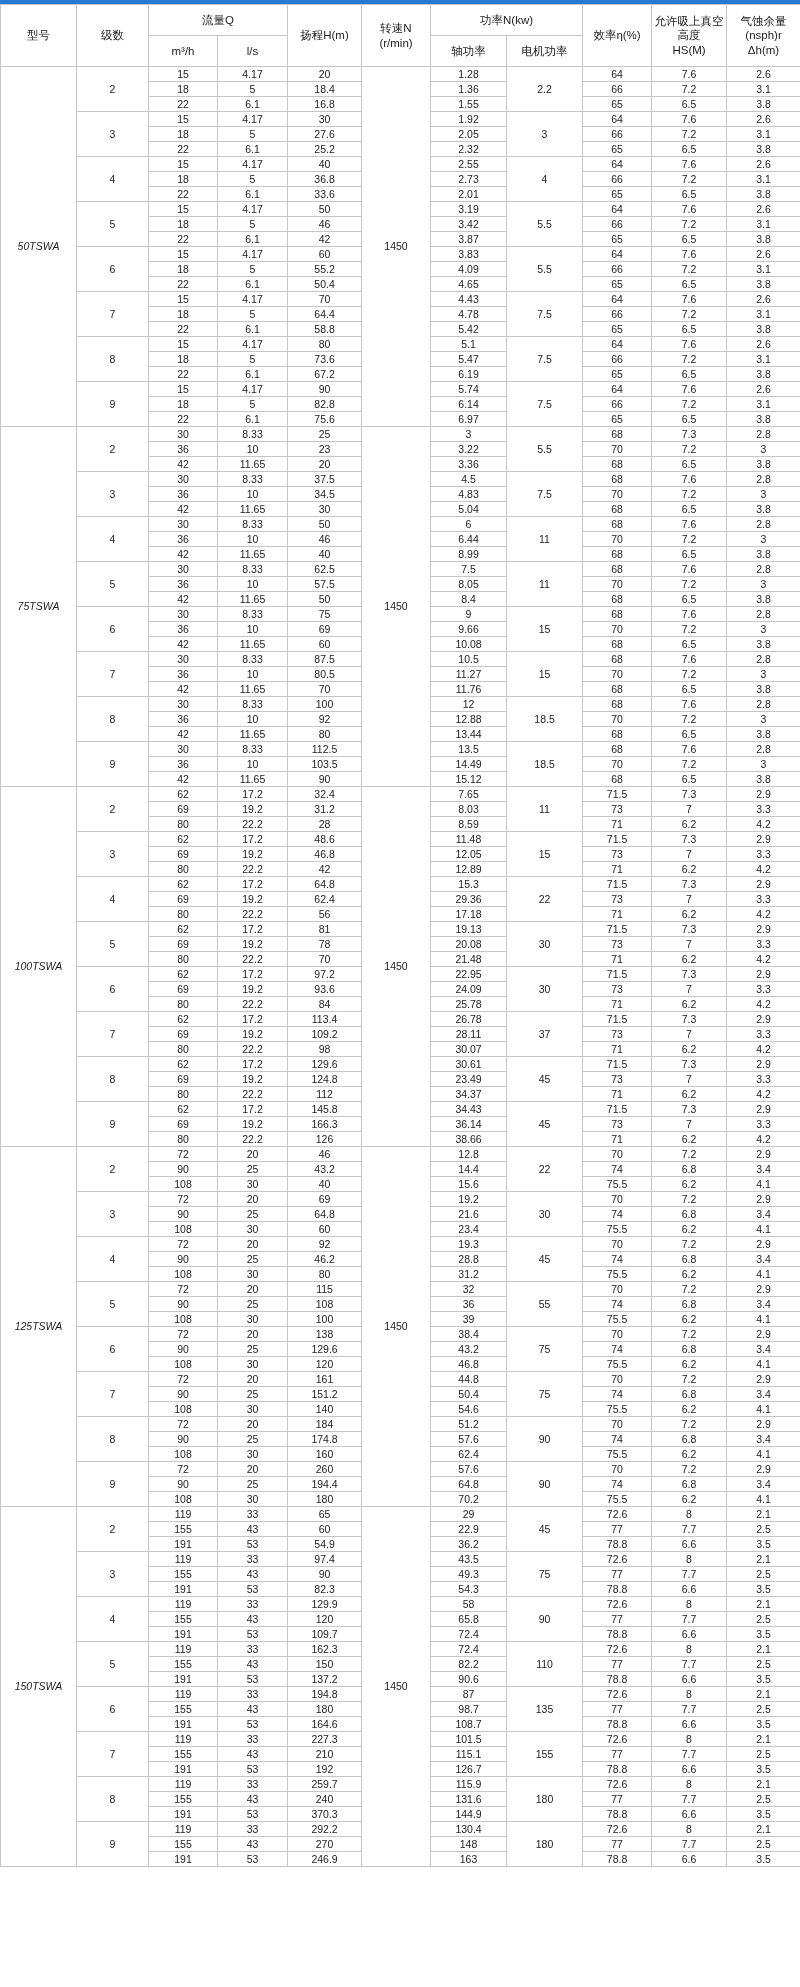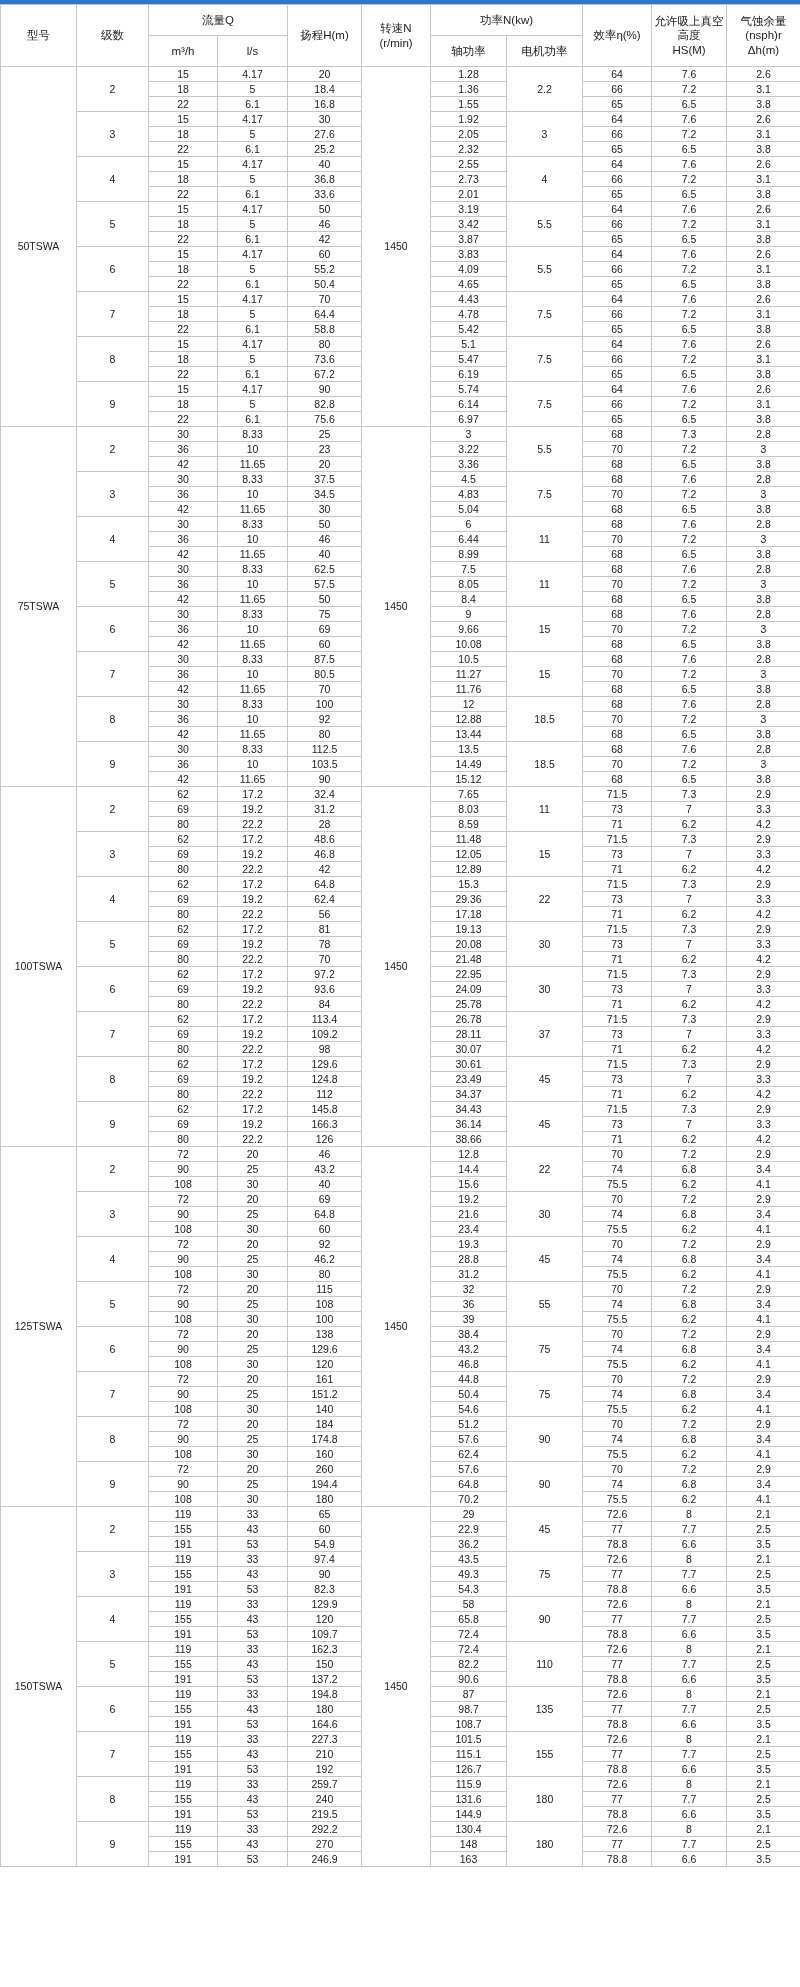--- a/index.html
+++ b/index.html
@@ -26,21 +26,21 @@
     white-space: pre-line;
     height: 31px;
     background: #ffffff;
   }
   .spec-table tbody td {
     font-size: 10.5px;
     height: 15px;
     line-height: 1;
     background: #ffffff;
   }
-  td.model-cell { font-size: 11px; }
+  td.model-cell { font-size: 11px; font-style: italic; }
 </style>
 </head>
 <body>
 
 <div class="top-bar" style="background: rgb(40, 120, 212);"></div>
 
 <table class="spec-table">
   <colgroup>
     <col style="width:76px">
       <col style="width:72px">
@@ -1206,21 +1206,21 @@
         <td>43</td>
         <td>240</td>
         <td>131.6</td>
         <td>77</td>
         <td>7.7</td>
         <td>2.5</td>
       </tr>
       <tr>
         <td>191</td>
         <td>53</td>
-        <td>219.5</td>
+        <td>370.3</td>
         <td>144.9</td>
         <td>78.8</td>
         <td>6.6</td>
         <td>3.5</td>
       </tr>
       <tr>
         <td rowspan="3">9</td>
         <td>119</td>
         <td>33</td>
         <td>292.2</td>

